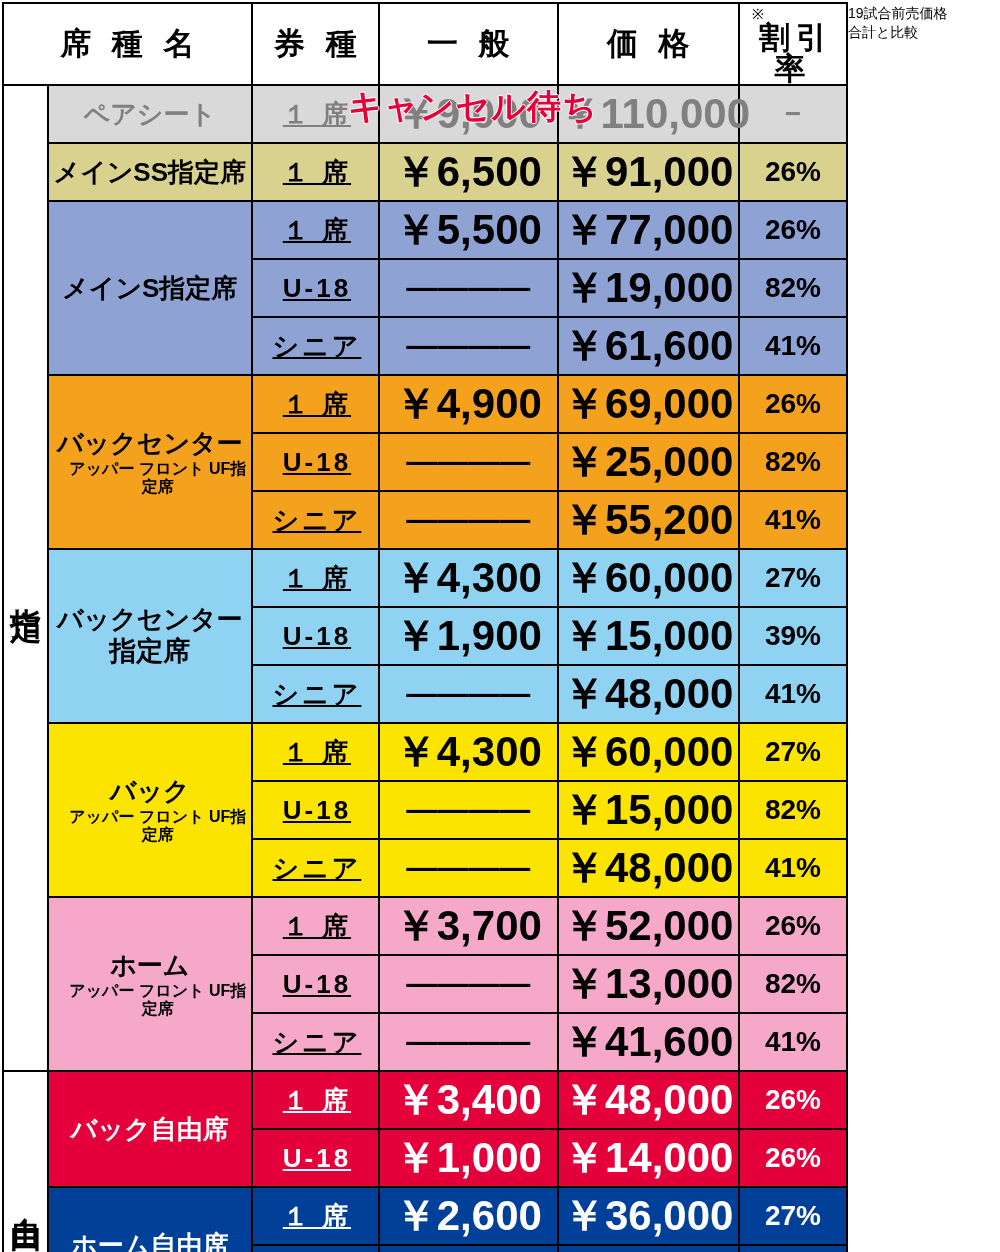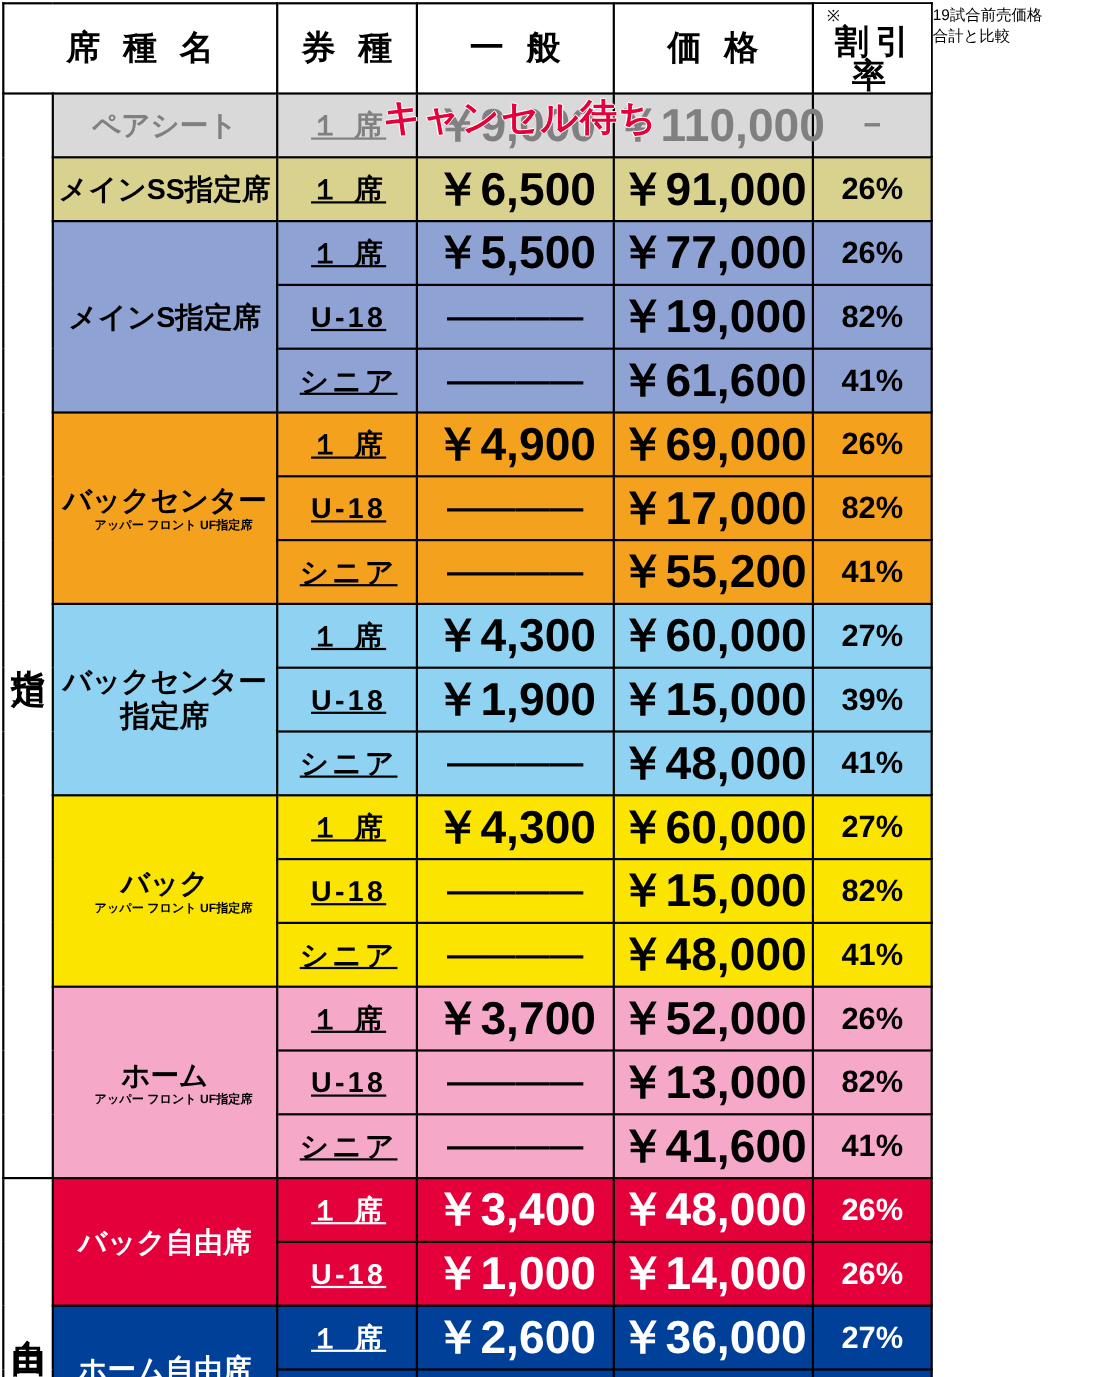--- a/index.html
+++ b/index.html
@@ -94,21 +94,21 @@
   }
 
   
   td.name {
     font-size: 26px;
     line-height: 1.25;
     padding: 2px 0;
   }
   td.name .sub {
     display: block;
-    font-size: 11px;
+    font-size: 16px;
     line-height: 1.15;
     letter-spacing: 0;
     margin-left: 16px;
   }
   td.name .small { font-size: 27px; display: block; }
   td.type {
     font-size: 26px;
     letter-spacing: 3px;
     text-indent: 3px;
     text-decoration: underline;
@@ -225,21 +225,21 @@
 UF指定席</span>
         </td>
         <td class="type bg-orange">１ 席</td>
         <td class="num bg-orange">￥4,900</td>
         <td class="num bg-orange">￥69,000</td>
         <td class="disc bg-orange">26%</td>
       </tr>
       <tr class="row">
         <td class="type bg-orange">U-18</td>
         <td class="num dash bg-orange">————</td>
-        <td class="num bg-orange">￥17,000</td>
+        <td class="num bg-orange">￥25,000</td>
         <td class="disc bg-orange">82%</td>
       </tr>
       <tr class="row">
         <td class="type bg-orange">シニア</td>
         <td class="num dash bg-orange">————</td>
         <td class="num bg-orange">￥55,200</td>
         <td class="disc bg-orange">41%</td>
       </tr>
 
       <tr class="row">

